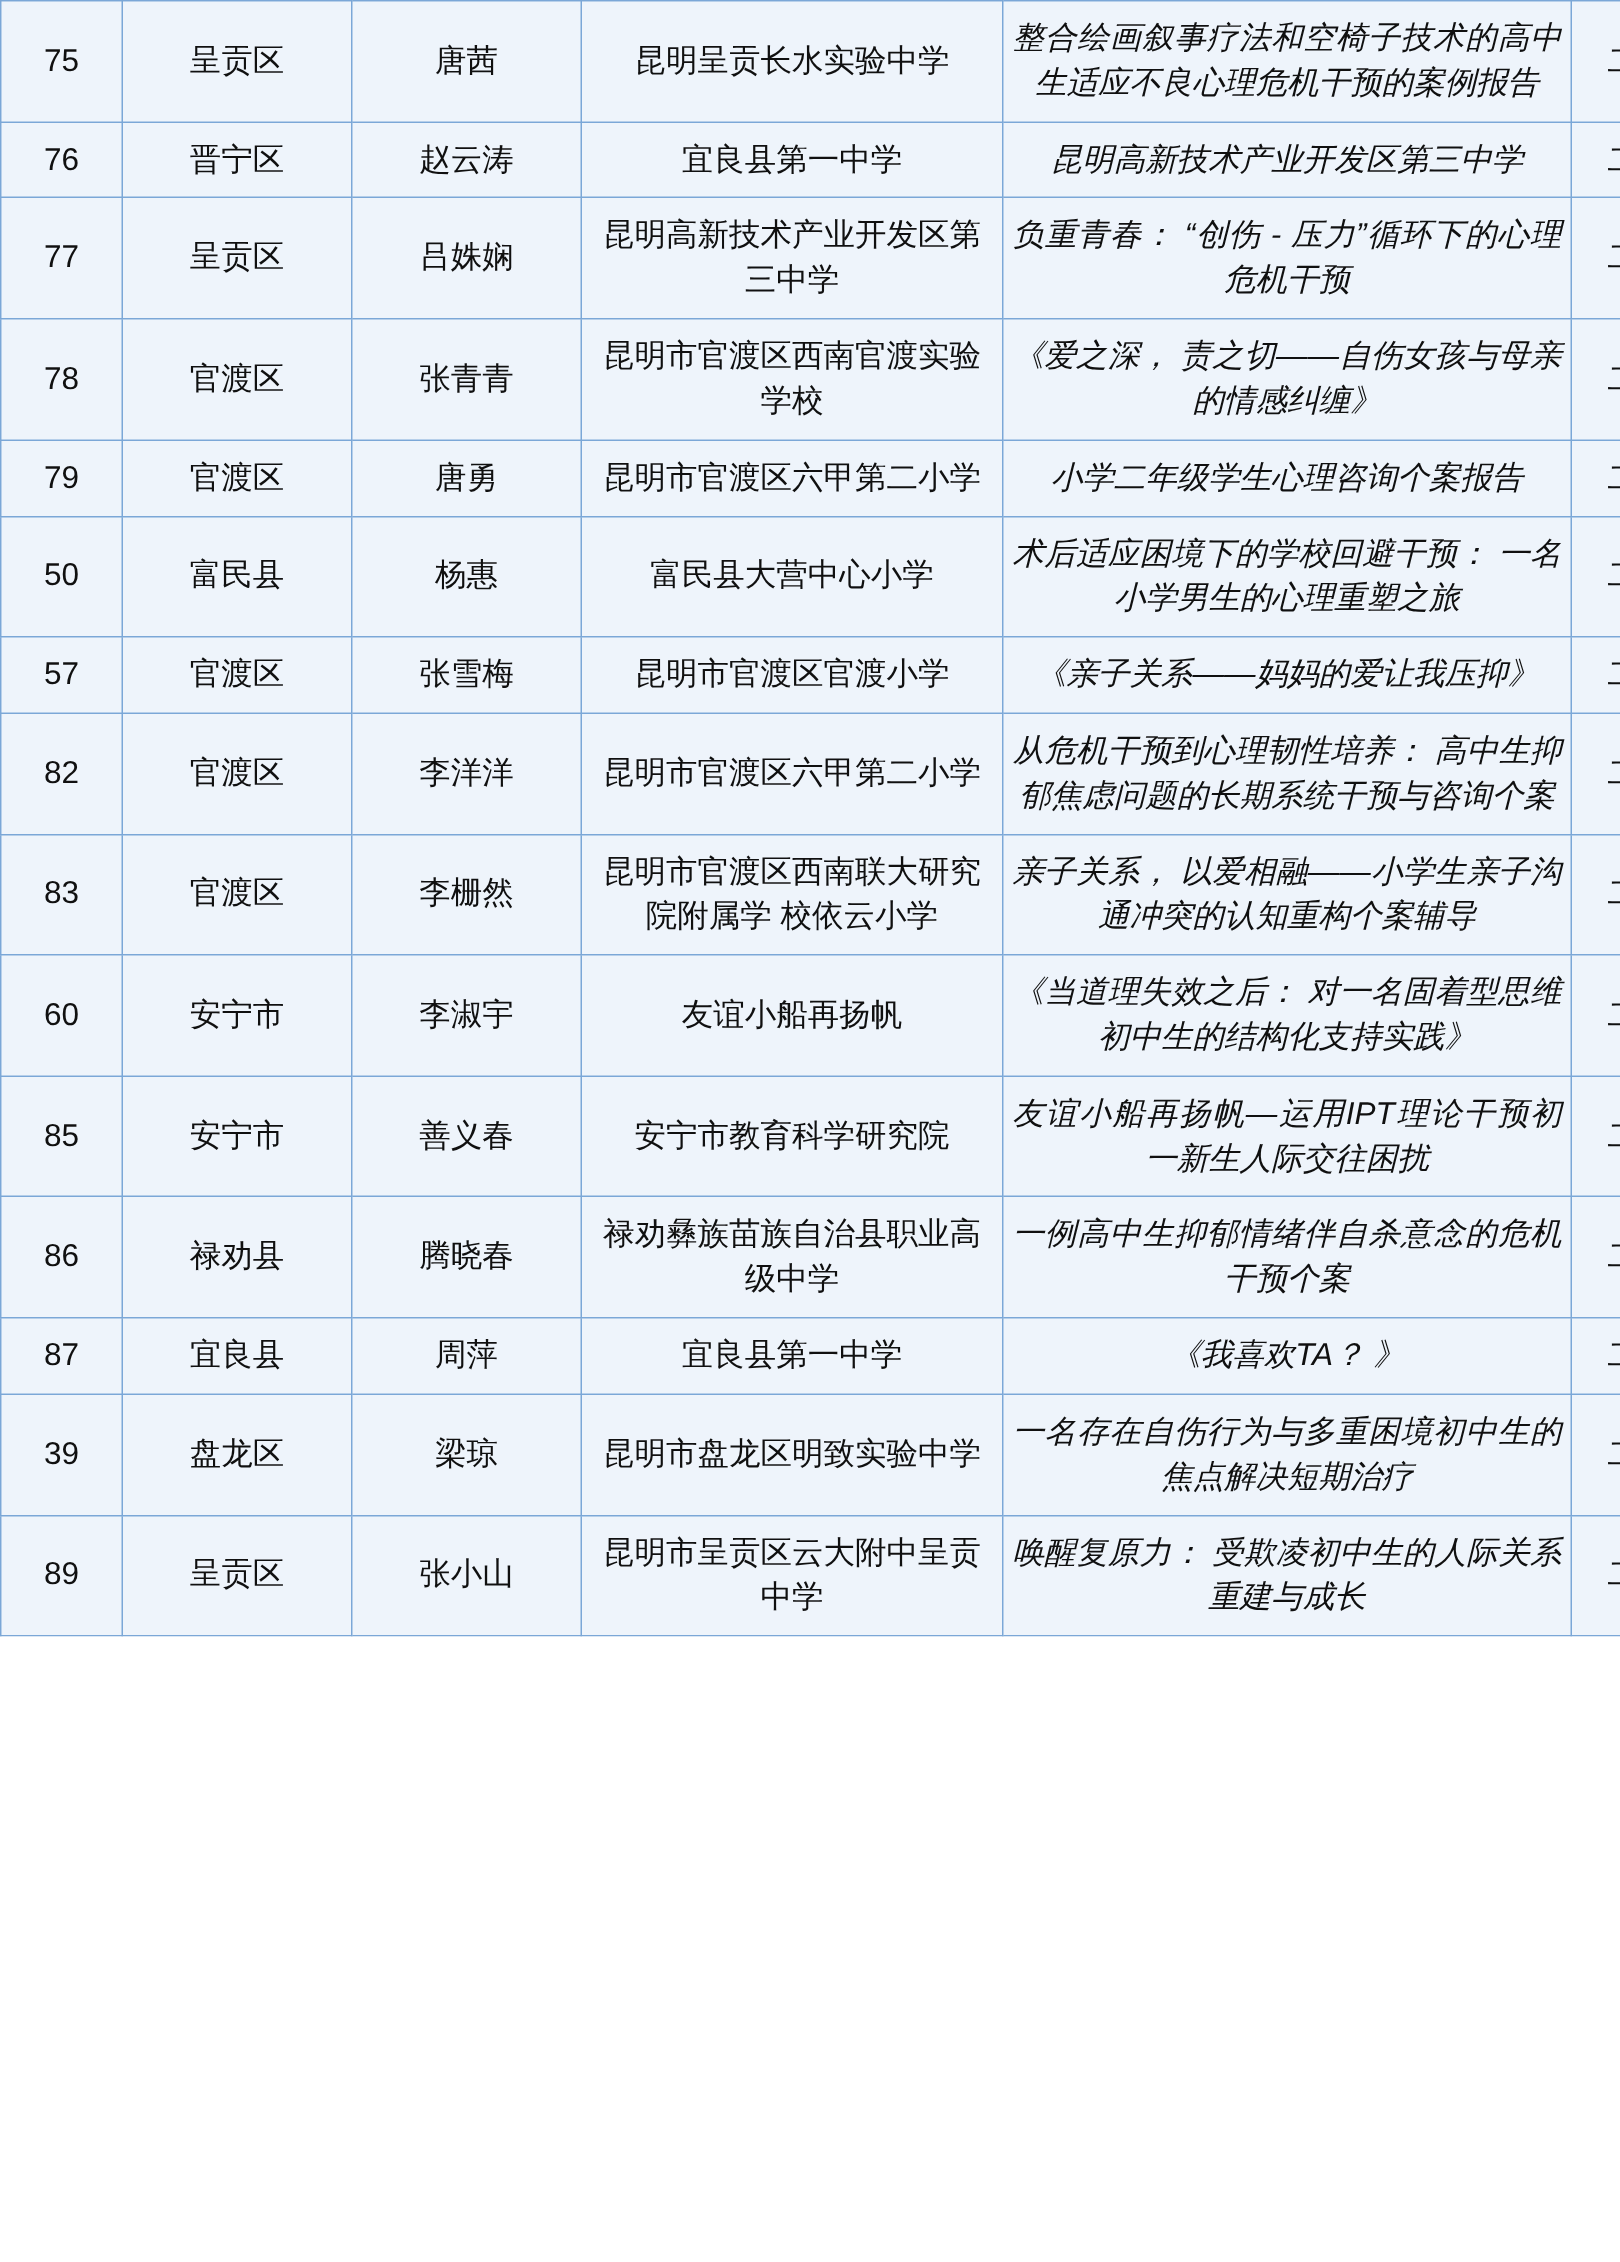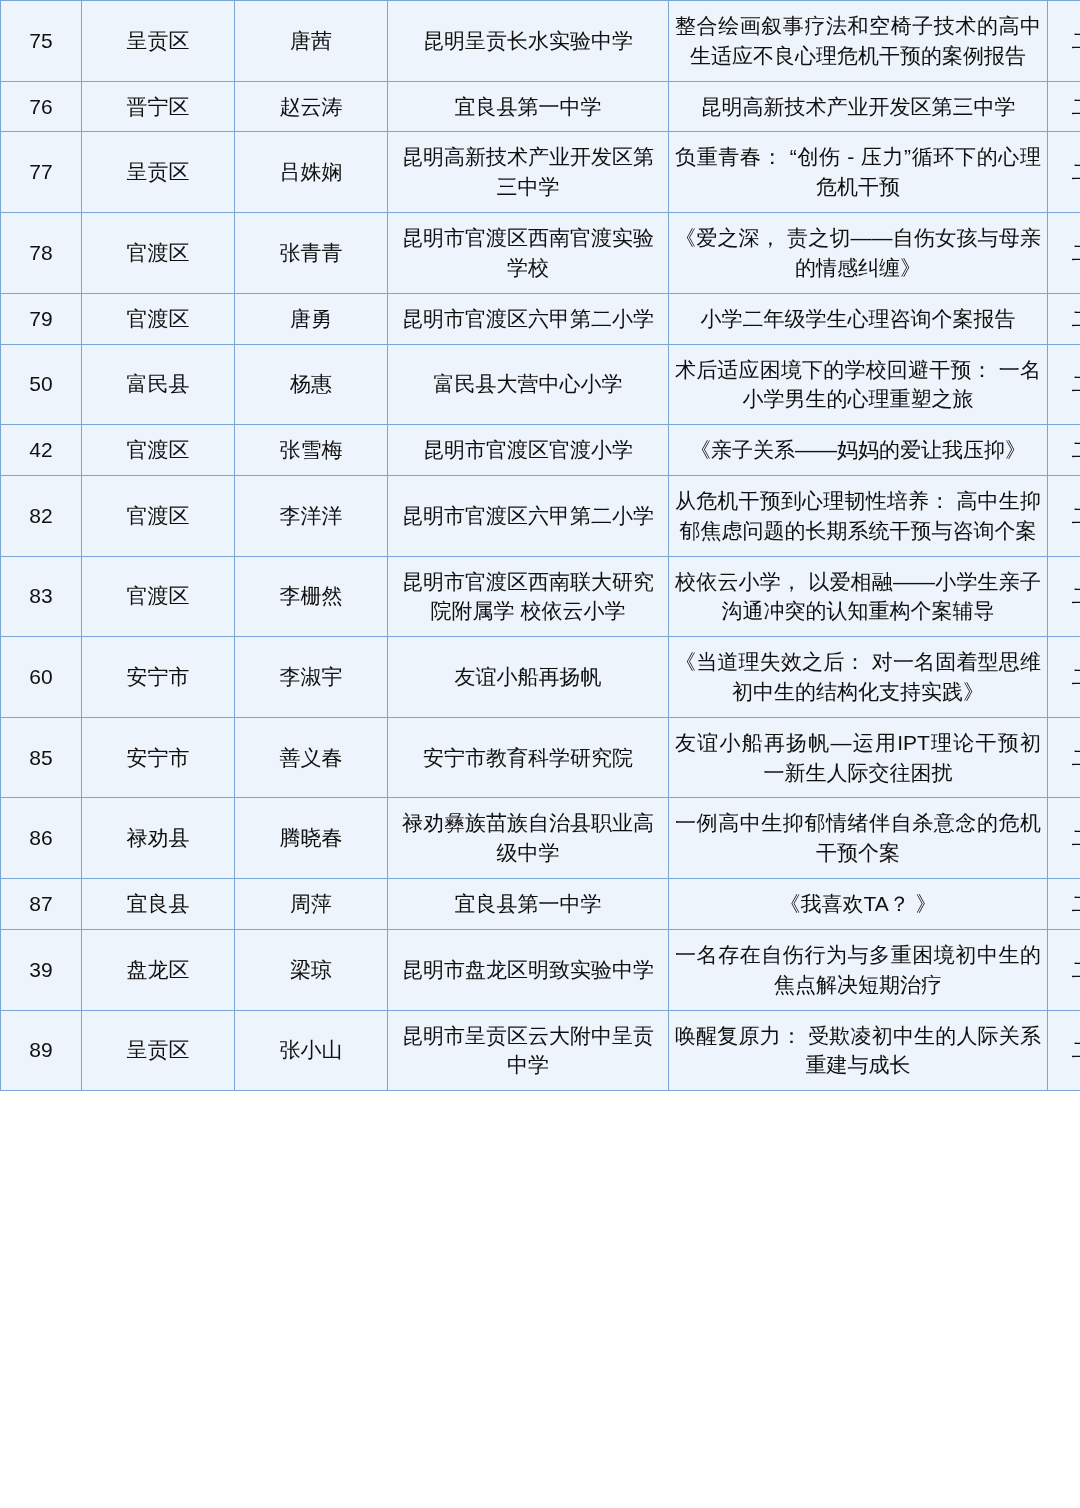--- a/index.html
+++ b/index.html
@@ -27,20 +27,21 @@
     padding: 10px 6px;
     word-break: break-word;
   }
   #award-table td.col-index { width: 68px; }
   #award-table td.col-district { width: 140px; }
   #award-table td.col-name { width: 140px; }
   #award-table td.col-school { width: 268px; }
   #award-table td.col-title {
     width: 366px;
     text-align: center;
+    font-style: italic;
   }
   #award-table td.col-award { width: 98px; }
   #award-table td.col-title span.title-text {
     display: inline-block;
     text-align: justify;
     text-align-last: center;
   }
 </style>
 </head>
 <body>
@@ -89,42 +90,42 @@
       </tr>
       <tr>
         <td class="col-index">50</td>
         <td class="col-district">富民县</td>
         <td class="col-name">杨惠</td>
         <td class="col-school">富民县大营中心小学</td>
         <td class="col-title"><span class="title-text">术后适应困境下的学校回避干预： 一名小学男生的心理重塑之旅</span></td>
         <td class="col-award">二等奖</td>
       </tr>
       <tr>
-        <td class="col-index">42</td>
+        <td class="col-index">57</td>
         <td class="col-district">官渡区</td>
         <td class="col-name">张雪梅</td>
         <td class="col-school">昆明市官渡区官渡小学</td>
         <td class="col-title"><span class="title-text">《亲子关系——妈妈的爱让我压抑》</span></td>
         <td class="col-award">二等奖</td>
       </tr>
       <tr>
         <td class="col-index">82</td>
         <td class="col-district">官渡区</td>
         <td class="col-name">李洋洋</td>
         <td class="col-school">昆明市官渡区六甲第二小学</td>
         <td class="col-title"><span class="title-text">从危机干预到心理韧性培养： 高中生抑郁焦虑问题的长期系统干预与咨询个案</span></td>
         <td class="col-award">二等奖</td>
       </tr>
       <tr>
         <td class="col-index">83</td>
         <td class="col-district">官渡区</td>
         <td class="col-name">李栅然</td>
         <td class="col-school">昆明市官渡区西南联大研究院附属学
 校依云小学</td>
-        <td class="col-title"><span class="title-text">校依云小学， 以爱相融——小学生亲子沟通冲突的认知重构个案辅导</span></td>
+        <td class="col-title"><span class="title-text">亲子关系， 以爱相融——小学生亲子沟通冲突的认知重构个案辅导</span></td>
         <td class="col-award">二等奖</td>
       </tr>
       <tr>
         <td class="col-index">60</td>
         <td class="col-district">安宁市</td>
         <td class="col-name">李淑宇</td>
         <td class="col-school">友谊小船再扬帆</td>
         <td class="col-title"><span class="title-text">《当道理失效之后： 对一名固着型思维初中生的结构化支持实践》</span></td>
         <td class="col-award">二等奖</td>
       </tr>

